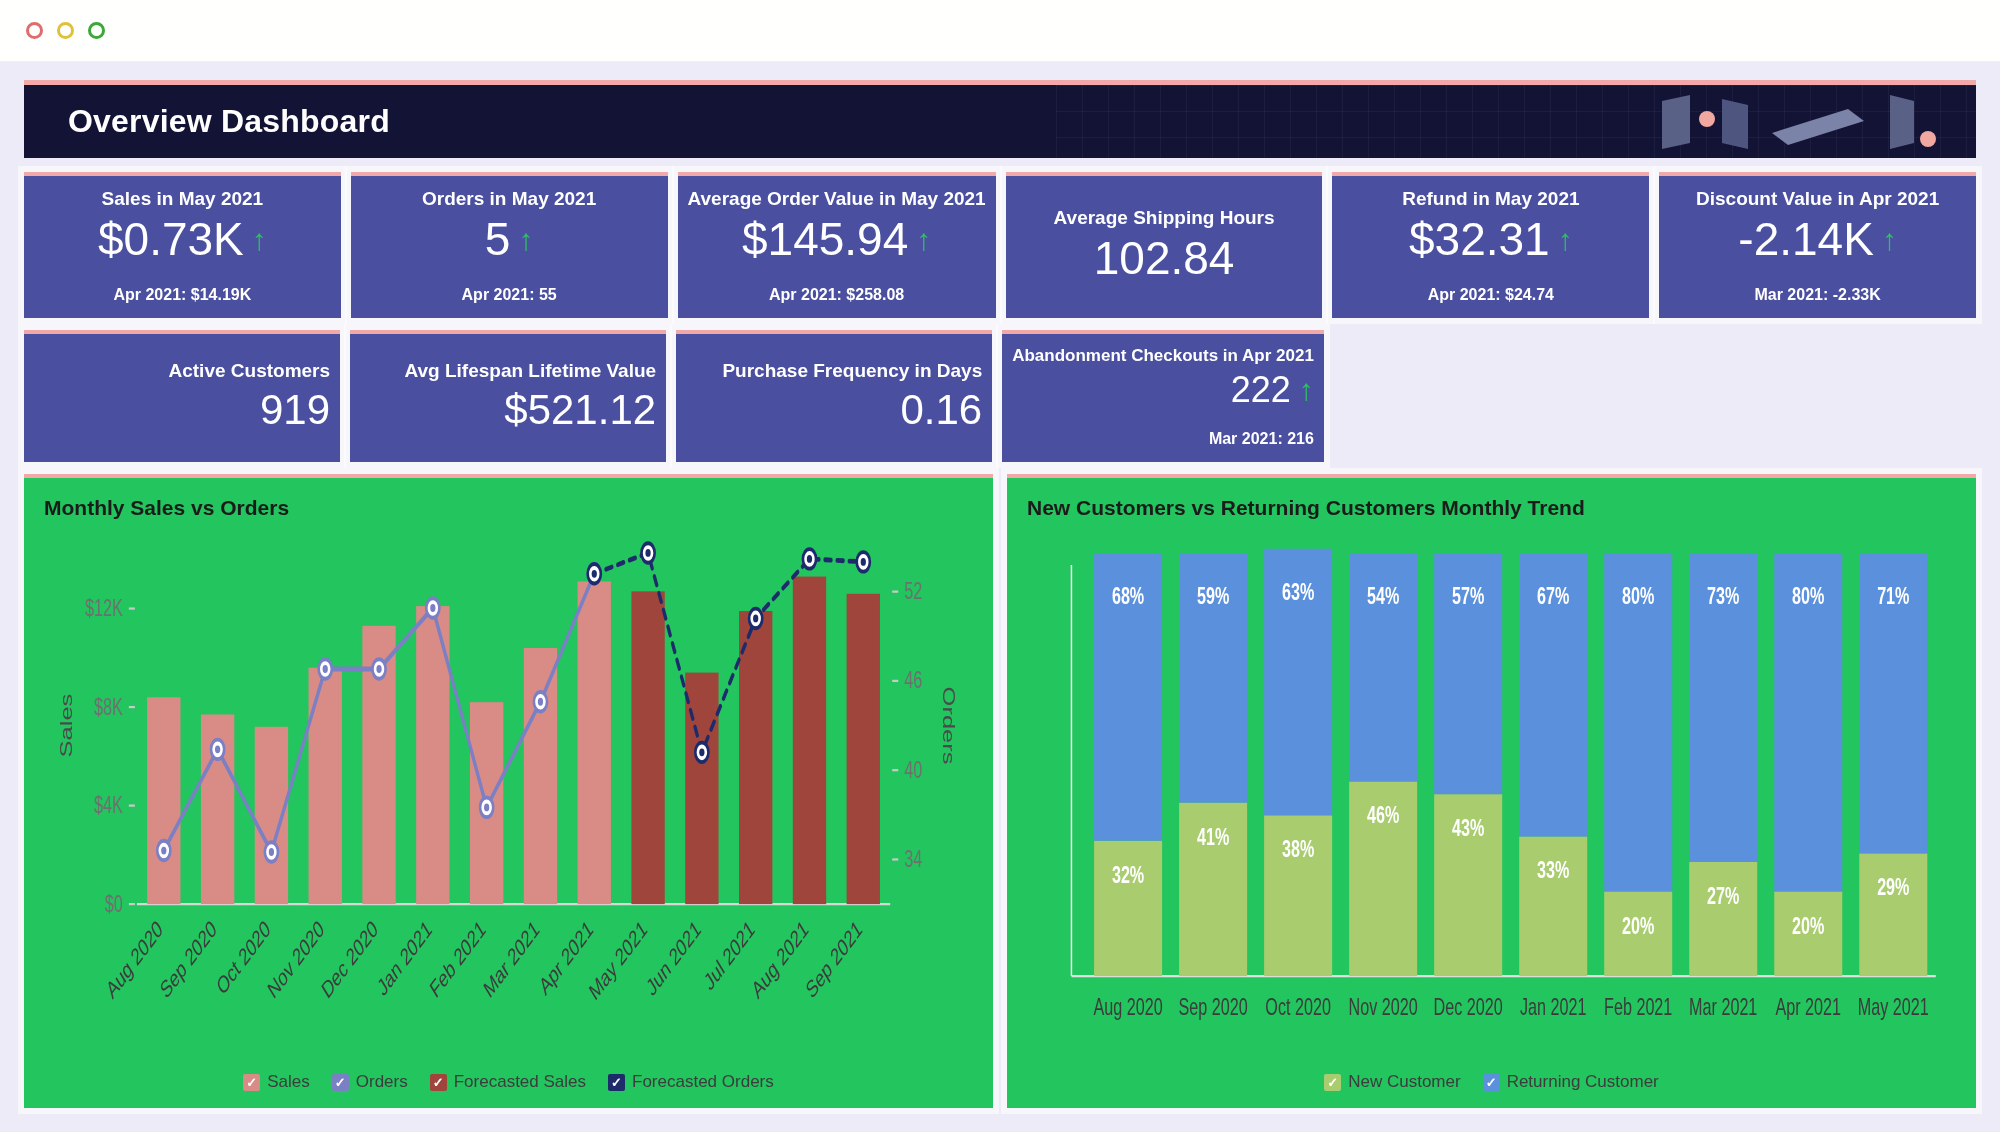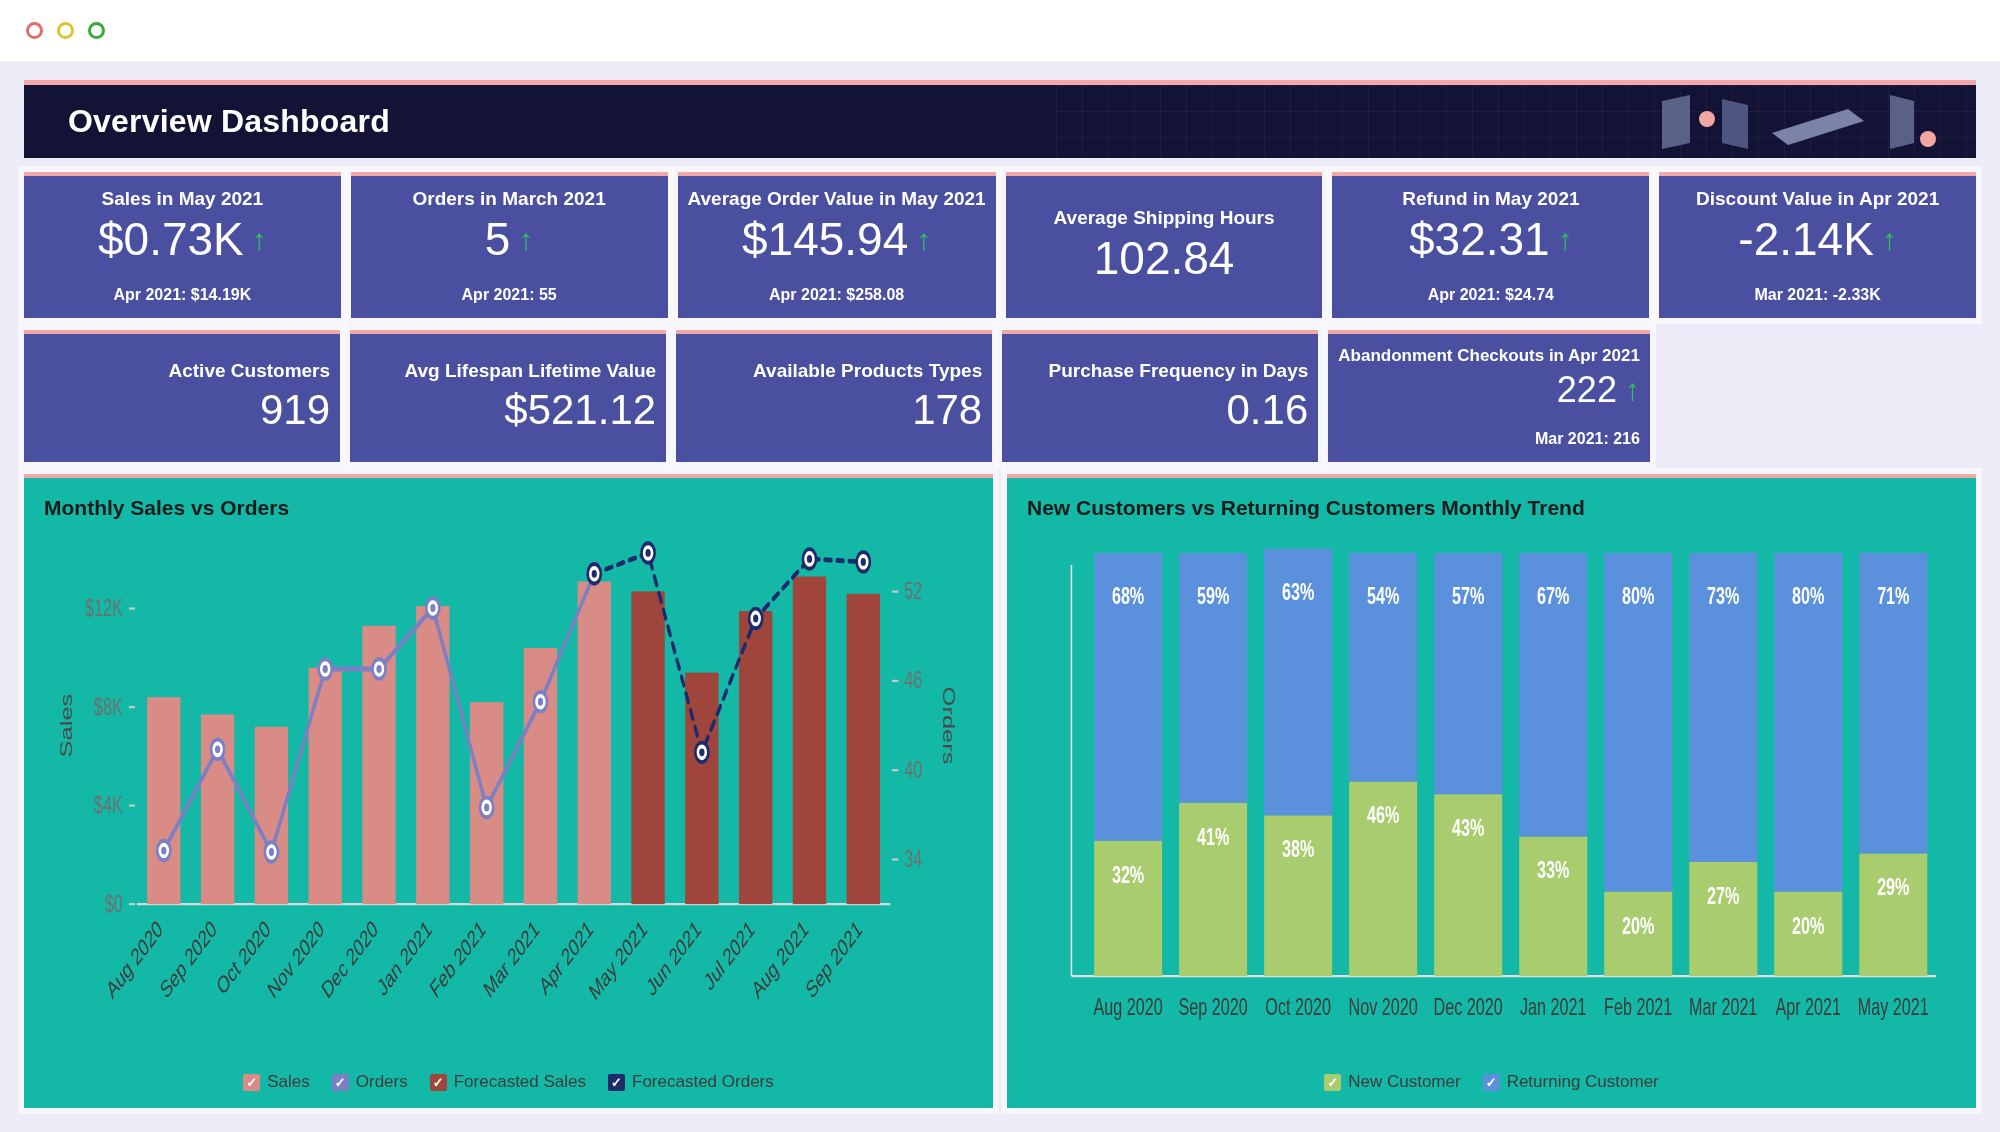--- a/index.html
+++ b/index.html
@@ -83,21 +83,21 @@
   }
   .kpi-value.big { font-size: 46px; }
   .kpi-value.small { font-size: 36px; }
   .arrow-up { color: #2fbf63; font-size: 30px; line-height: 1; font-weight: 400; }
   .kpi-sub { font-size: 16px; font-weight: 600; margin-top: 20px; }
   .kpi-title.tight { font-size: 17px; }
 
   
   .charts { display: grid; grid-template-columns: 1fr 1fr; gap: 14px; flex: 1 1 auto; min-height: 0; }
   .panel {
-    background: #14b8a6;
+    background: #22c55e;
     border-top: 4px solid #f1a8a8;
     box-shadow: 0 0 0 6px rgba(255,255,255,.55);
     padding: 18px 20px 12px 20px;
     display: flex; flex-direction: column; min-height: 0;
   }
   .panel-title { font-size: 21px; font-weight: bold; color: #1b1b1b; margin-bottom: 6px; }
   .plot { flex: 1 1 auto; position: relative; min-height: 0; }
 
   
   .legend { display: flex; justify-content: center; align-items: center; gap: 22px; padding: 6px 0 4px 0; }
@@ -144,21 +144,21 @@
       <div class="kpi tall">
         <div class="kpi-title">Sales in May 2021</div>
         <div class="kpi-value big">
           <span>$0.73K</span>
           <span class="arrow-up">↑</span>
         </div>
         <div class="kpi-sub">Apr 2021: $14.19K</div>
       </div>
 
       <div class="kpi tall">
-        <div class="kpi-title">Orders in March 2021</div>
+        <div class="kpi-title">Orders in May 2021</div>
         <div class="kpi-value big">
           <span>5</span>
           <span class="arrow-up">↑</span>
         </div>
         <div class="kpi-sub">Apr 2021: 55</div>
       </div>
 
       <div class="kpi tall">
         <div class="kpi-title">Average Order Value in May 2021</div>
         <div class="kpi-value big">
@@ -203,26 +203,20 @@
         </div>
       </div>
 
       <div class="kpi short">
         <div class="kpi-title">Avg Lifespan Lifetime Value</div>
         <div class="kpi-value">
           <span>$521.12</span>
         </div>
       </div>
 
-      <div class="kpi short">
-        <div class="kpi-title">Available Products Types</div>
-        <div class="kpi-value">
-          <span>178</span>
-        </div>
-      </div>
 
       <div class="kpi short">
         <div class="kpi-title">Purchase Frequency in Days</div>
         <div class="kpi-value">
           <span>0.16</span>
         </div>
       </div>
 
 
       <div class="kpi short">

